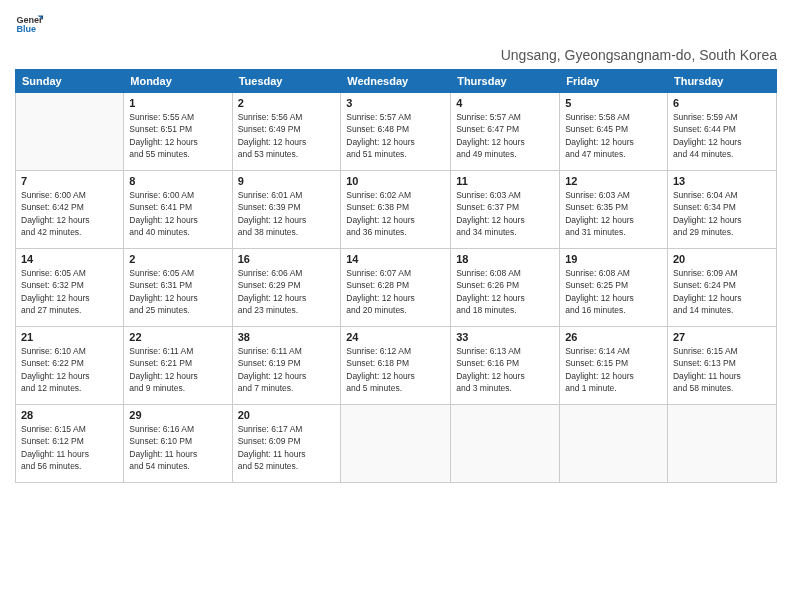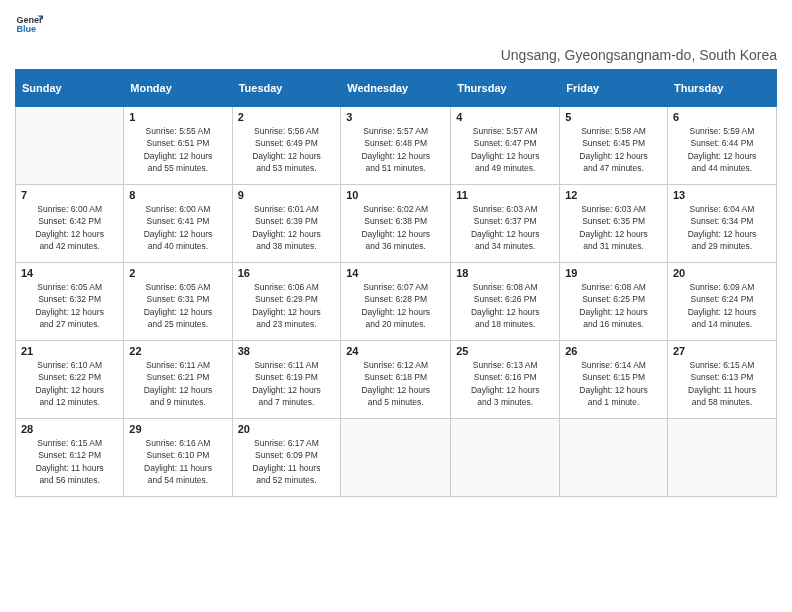--- a/index.html
+++ b/index.html
@@ -48,21 +48,21 @@
     }
     .calendar-table {
       width: 100%;
       border-collapse: collapse;
       font-size: 9.5px;
     }
     .calendar-table thead th {
       background: #1a6fb5;
       color: #fff;
       text-align: left;
-      padding: 12px 6px;
+      padding: 5px 6px;
       font-size: 11px;
       font-weight: bold;
       border: 1px solid #1a6fb5;
     }
     .calendar-table tbody td {
       border: 1px solid #ccc;
       vertical-align: top;
       padding: 4px 5px;
       height: 78px;
       width: 113px;
@@ -70,21 +70,20 @@
     .day-number {
       font-weight: bold;
       font-size: 11px;
       color: #222;
       margin-bottom: 2px;
     }
     .day-info {
       font-size: 8.5px;
       color: #333;
       line-height: 1.45;
-      text-align: center;
     }
     .empty-cell {
       background: #f9f9f9;
     }
   </style>
 </head>
 <body>
 
 <div class="page">
   <div class="header">
@@ -217,21 +216,21 @@
           </td>
           <td>
             <div class="day-number">38</div>
             <div class="day-info">Sunrise: 6:11 AM<br>Sunset: 6:19 PM<br>Daylight: 12 hours<br>and 7 minutes.</div>
           </td>
           <td>
             <div class="day-number">24</div>
             <div class="day-info">Sunrise: 6:12 AM<br>Sunset: 6:18 PM<br>Daylight: 12 hours<br>and 5 minutes.</div>
           </td>
           <td>
-            <div class="day-number">25</div>
+            <div class="day-number">33</div>
             <div class="day-info">Sunrise: 6:13 AM<br>Sunset: 6:16 PM<br>Daylight: 12 hours<br>and 3 minutes.</div>
           </td>
           <td>
             <div class="day-number">26</div>
             <div class="day-info">Sunrise: 6:14 AM<br>Sunset: 6:15 PM<br>Daylight: 12 hours<br>and 1 minute.</div>
           </td>
           <td>
             <div class="day-number">27</div>
             <div class="day-info">Sunrise: 6:15 AM<br>Sunset: 6:13 PM<br>Daylight: 11 hours<br>and 58 minutes.</div>
           </td>

